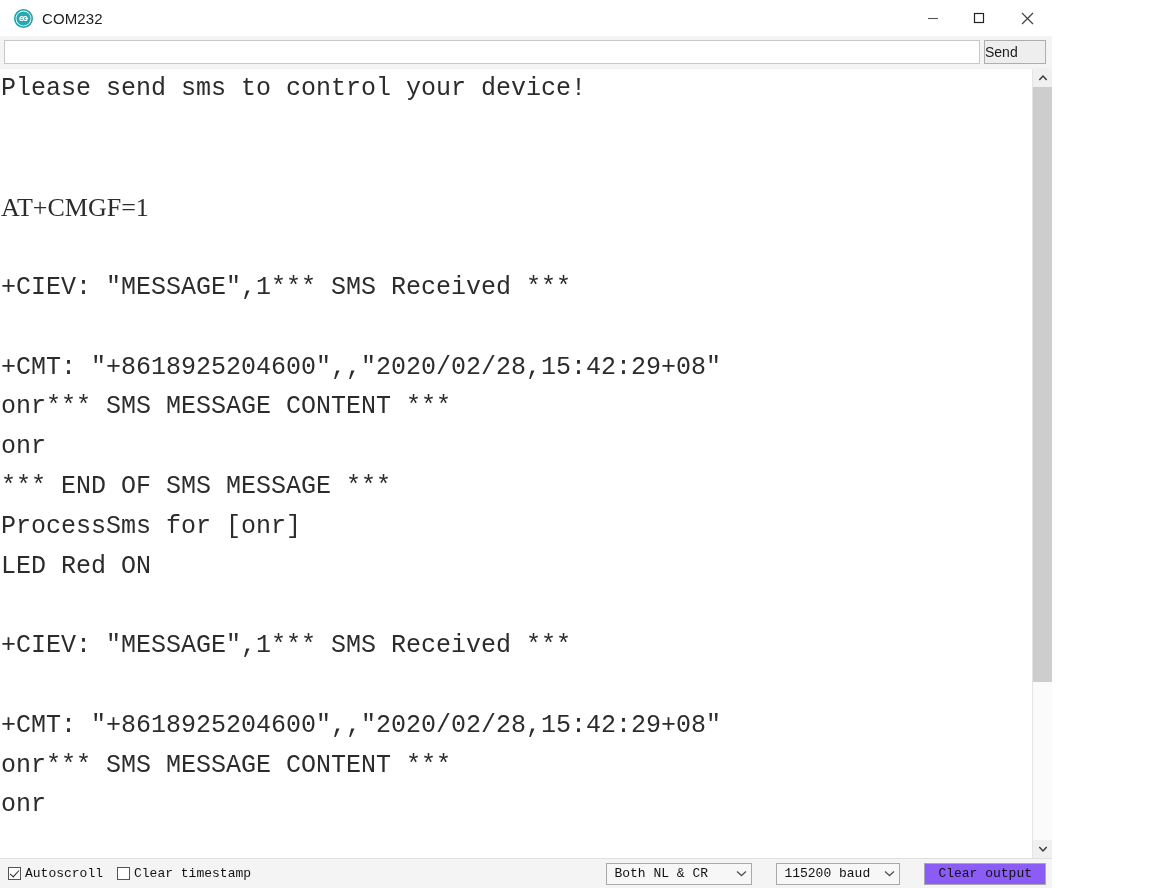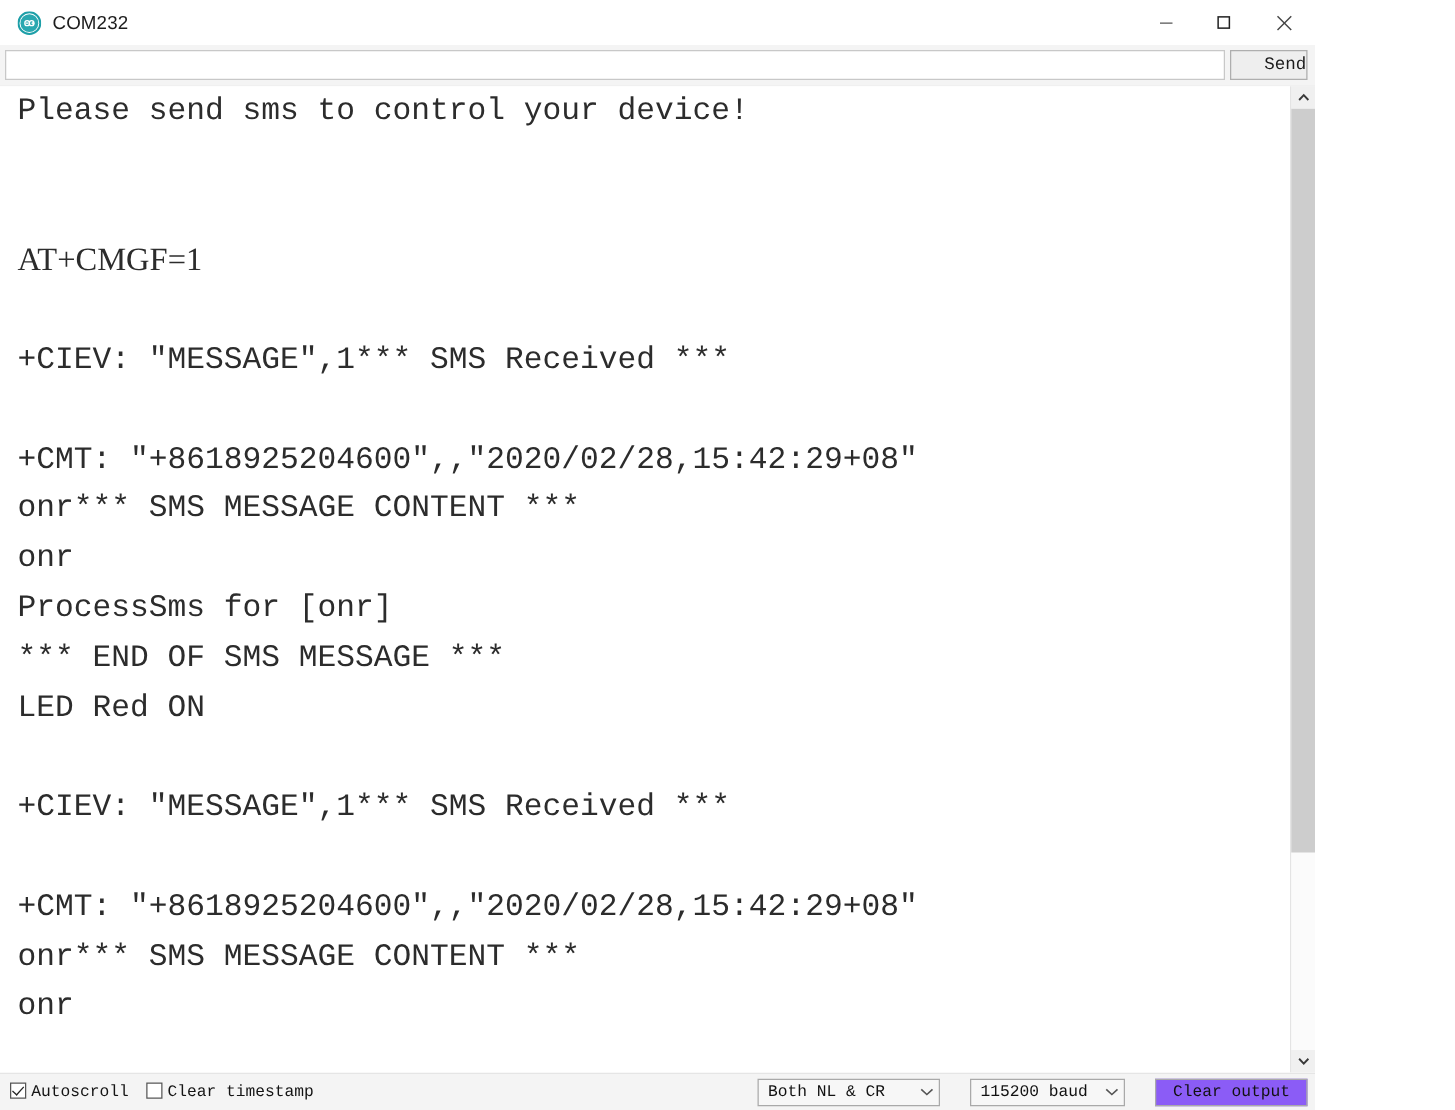--- a/index.html
+++ b/index.html
@@ -96,25 +96,25 @@
     padding: 0 4px;
     outline: none;
     border-radius: 0;
   }
   .send-btn {
     width: 62px;
     height: 24px;
     box-sizing: border-box;
     border: 1px solid #aeaeae;
     background: #eeeeee;
-    font-family: Liberation Mono, monospace;
+    font-family: Liberation Sans, sans-serif;
     font-size: 14px;
     color: #1a1a1a;
     line-height: 22px;
-    text-align: right;
+    text-align: left;
     cursor: default;
     border-radius: 0;
     padding: 0;
     margin-right: 2px;
   }
 
   
   .terminal-wrap {
     flex: 1;
     position: relative;
@@ -129,21 +129,21 @@
     position: relative;
     padding: 0 0 0 0;
     background: #ffffff;
   }
   .term-line {
     font-family: "Liberation Mono", "DejaVu Sans Mono", monospace;
     font-size: 25px;
     line-height: 39.8px;
     color: #2c2c2c;
     white-space: pre;
-    padding-left: 14px;
+    padding-left: 1px;
     letter-spacing: 0px;
   }
   
   .term-line.prop {
     font-family: "Liberation Serif", "DejaVu Serif", serif;
     font-size: 26px;
   }
   .term-line.blank {
     color: transparent;
   }
@@ -193,21 +193,21 @@
     box-sizing: border-box;
     border-top: 1px solid #e0e0e0;
   }
   .chk-group {
     display: flex;
     align-items: center;
     gap: 14px;
   }
   .chk {
     display: flex;
-    align-items: flex-start;
+    align-items: center;
     gap: 4px;
     cursor: default;
   }
   .chk-box {
     width: 13px;
     height: 13px;
     box-sizing: border-box;
     border: 1px solid #555;
     background: #fff;
     position: relative;
@@ -320,22 +320,22 @@
         <div class="term-line">Please send sms to control your device!</div>
         <div class="term-line blank">&nbsp;</div>
         <div class="term-line blank">&nbsp;</div>
         <div class="term-line prop">AT+CMGF=1</div>
         <div class="term-line blank">&nbsp;</div>
         <div class="term-line">+CIEV: "MESSAGE",1*** SMS Received ***</div>
         <div class="term-line blank">&nbsp;</div>
         <div class="term-line">+CMT: "+8618925204600",,"2020/02/28,15:42:29+08"</div>
         <div class="term-line">onr*** SMS MESSAGE CONTENT ***</div>
         <div class="term-line">onr</div>
+        <div class="term-line">*** END OF SMS MESSAGE ***</div>
         <div class="term-line">ProcessSms for [onr]</div>
-        <div class="term-line">*** END OF SMS MESSAGE ***</div>
         <div class="term-line">LED Red ON</div>
         <div class="term-line blank">&nbsp;</div>
         <div class="term-line">+CIEV: "MESSAGE",1*** SMS Received ***</div>
         <div class="term-line blank">&nbsp;</div>
         <div class="term-line">+CMT: "+8618925204600",,"2020/02/28,15:42:29+08"</div>
         <div class="term-line">onr*** SMS MESSAGE CONTENT ***</div>
         <div class="term-line">onr</div>
       </div>
 
     <div class="scrollbar">

